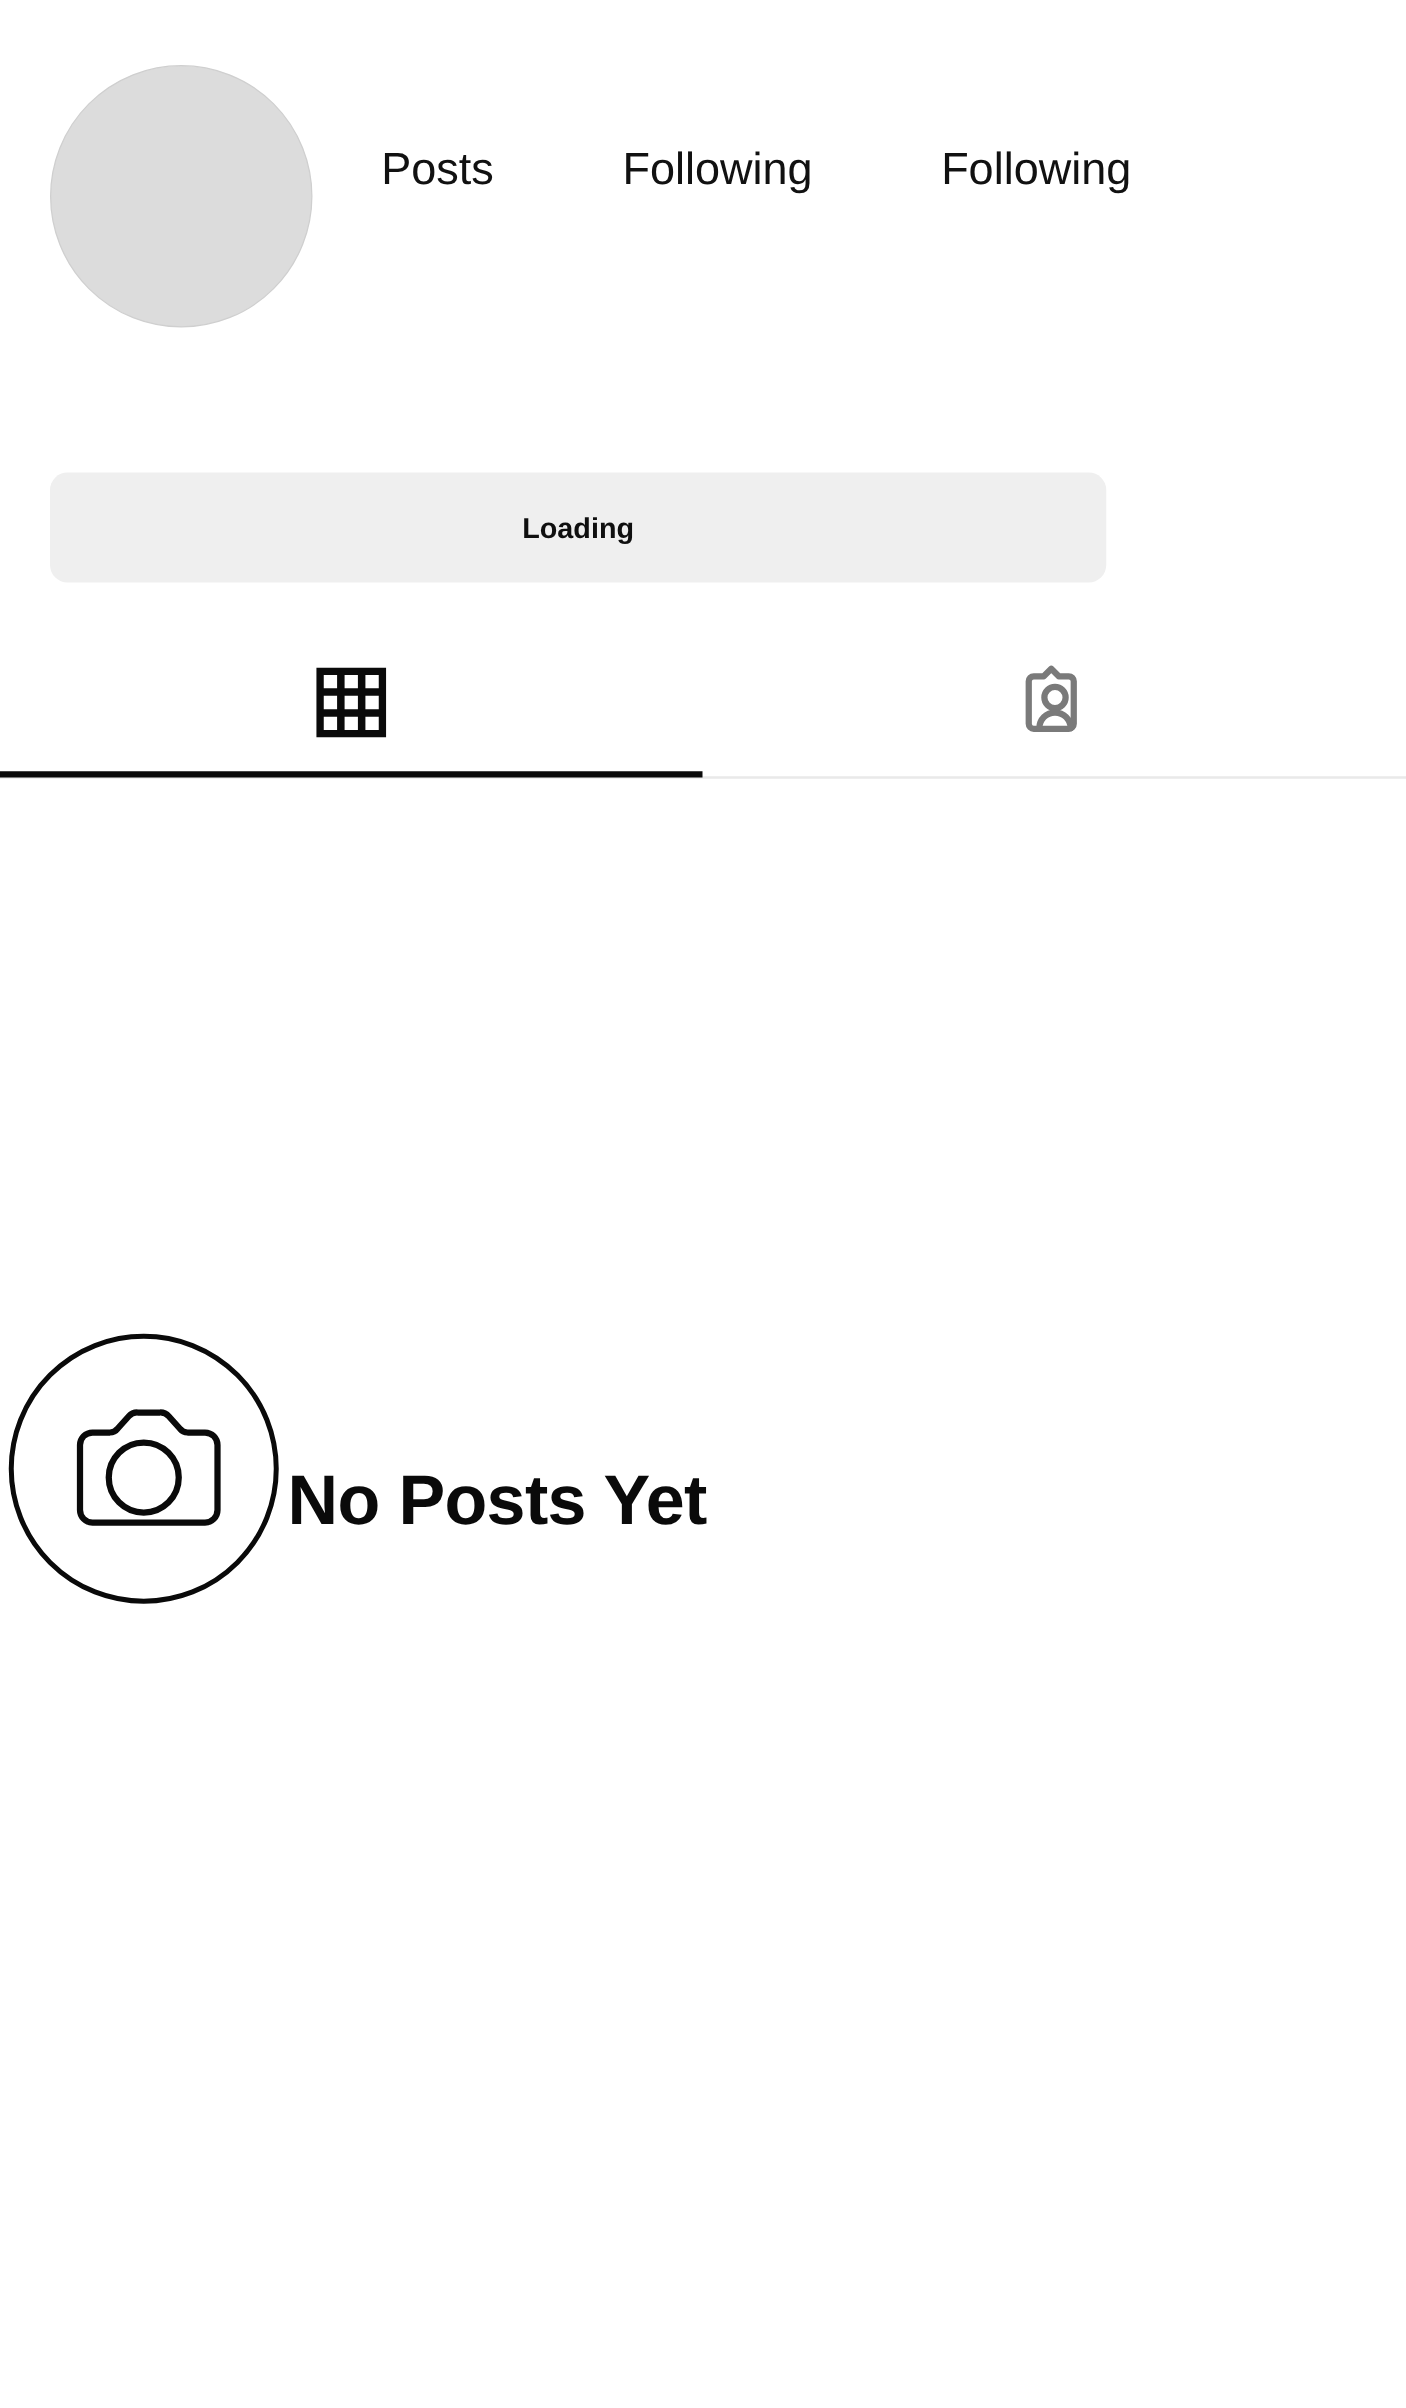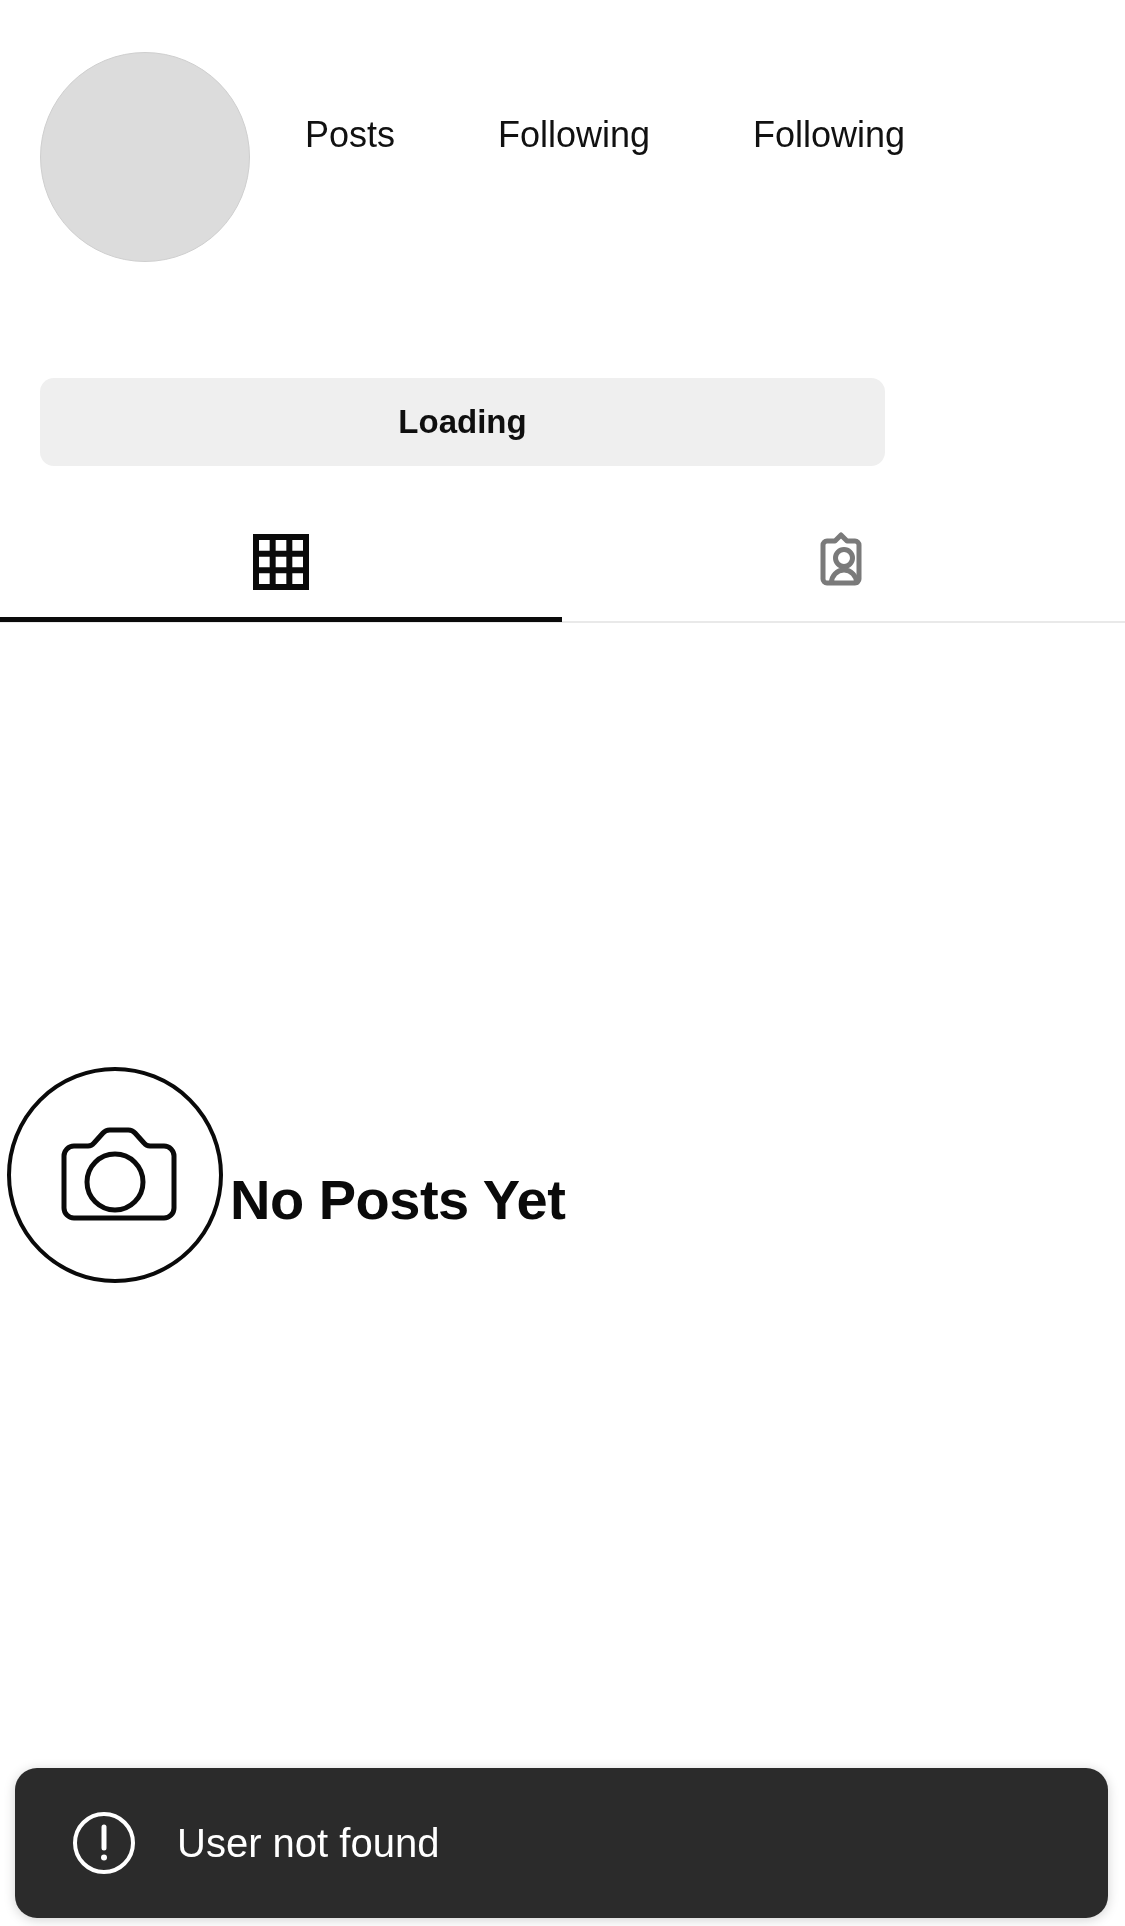--- a/index.html
+++ b/index.html
@@ -66,21 +66,21 @@
 
   
   .action-button {
     position:absolute;
     left:40px; top:378px;
     width:845px; height:88px;
     background:#efefef;
     border:none;
     border-radius:14px;
     font-family:"Liberation Sans","DejaVu Sans",sans-serif;
-    font-size:33px;
+    font-size:23px;
     font-weight:700;
     color:#0f0f0f;
     cursor:pointer;
     display:flex;
     align-items:center;
     justify-content:center;
   }
 
   
   .tab-bar {
@@ -260,24 +260,14 @@
                  h-90
                  a10 10 0 0 1 -10 -10
                  z" fill="none" stroke="#0a0a0a" stroke-width="5" stroke-linejoin="round"></path>
         <circle cx="115" cy="122" r="28" fill="none" stroke="#0a0a0a" stroke-width="5"></circle>
       </svg>
     </div>
 
     <div class="empty-title">No Posts Yet</div>
   </div>
 
-  <div class="toast">
-    <span class="toast-icon">
-      <svg viewBox="0 0 66 66" width="66" height="66" aria-hidden="true">
-        <circle cx="33" cy="33" r="29" fill="none" stroke="#ffffff" stroke-width="4"></circle>
-        <line x1="33" y1="17" x2="33" y2="38" stroke="#ffffff" stroke-width="5" stroke-linecap="round"></line>
-        <circle cx="33" cy="47.5" r="3" fill="#ffffff"></circle>
-      </svg>
-    </span>
-    <span class="toast-text">User not found</span>
-  </div>
 
 </div>
 
 </body></html>

